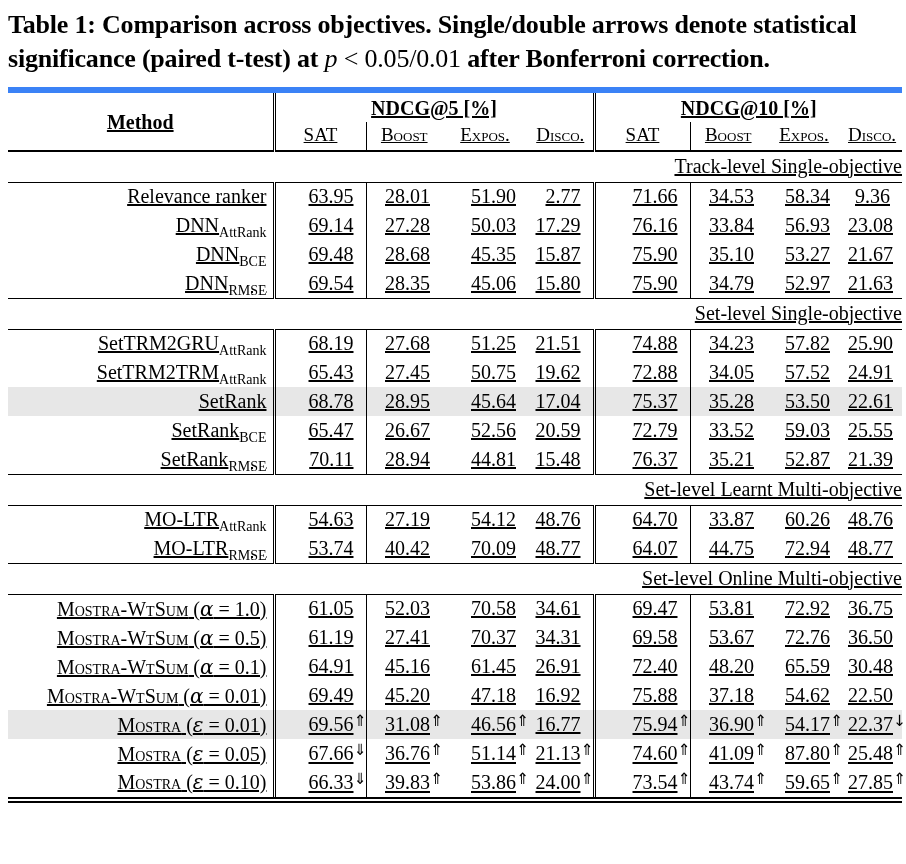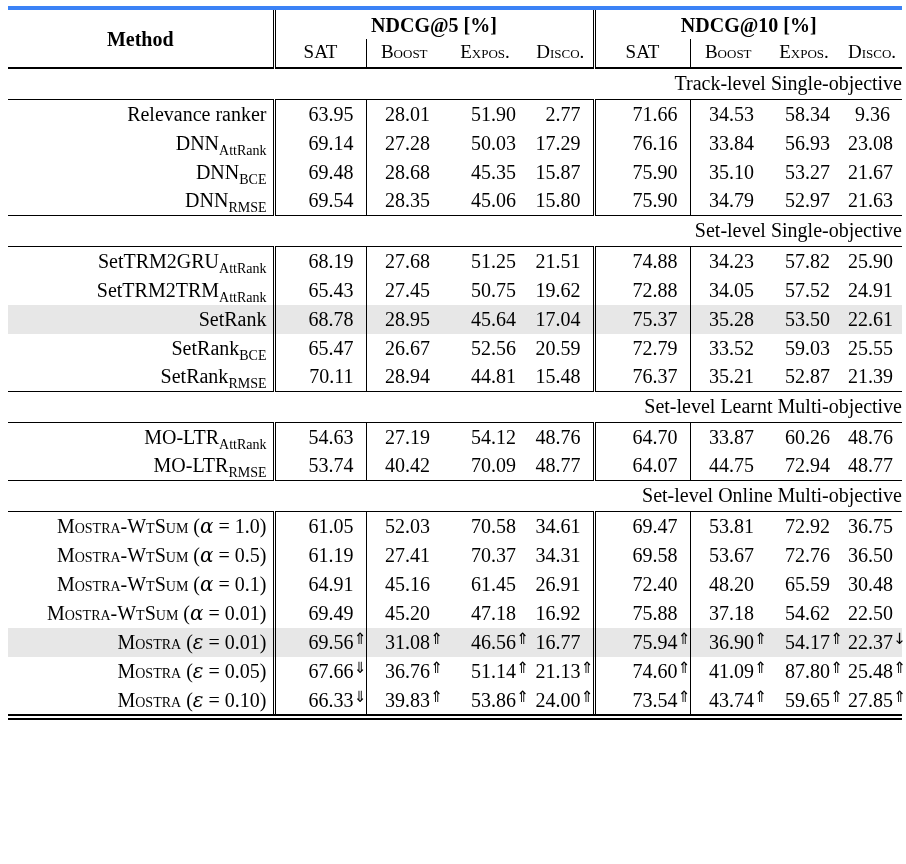--- a/index.html
+++ b/index.html
@@ -20,23 +20,24 @@
     margin: 2px 0 10px 0;
   }
   .caption .math { font-weight: normal; }
   .caption .math i { font-style: italic; }
 
   
   table.results {
     border-collapse: collapse;
     width: 890px;
     table-layout: fixed;
-    border-top: 4px solid #3b82f6;
+    border-top: 6px solid #3b82f6;
     border-bottom: 6px double #000;
     font-size: 20px;
+    text-decoration: underline;
   }
   th, td { padding: 2px 6px; vertical-align: middle; }
 
   thead th { font-weight: bold; text-align: center; padding-top: 4px; }
   thead .subcol {
     font-weight: normal;
     font-variant: small-caps;
     font-size: 19px;
     text-align: center;
     padding-bottom: 4px;
@@ -84,20 +85,23 @@
     font-size: 0.78em;
     vertical-align: 0.35em;
     letter-spacing: 0;
   }
 </style>
 </head>
 <body>
 
 <div class="page">
 
+  <div class="caption">
+    <span>Table 1: Comparison across objectives. Single/double arrows denote statistical significance (paired t-test) at </span><span class="math"><i>p</i><span> &lt; 0.05/0.01</span></span><span> after Bonferroni correction.</span>
+  </div>
 
   <table class="results">
     <colgroup>
       <col style="width:266px">
         <col style="width:92px">
         <col style="width:76px">
         <col style="width:86px">
         <col style="width:66px">
       <col style="width:96px">
         <col style="width:76px">

